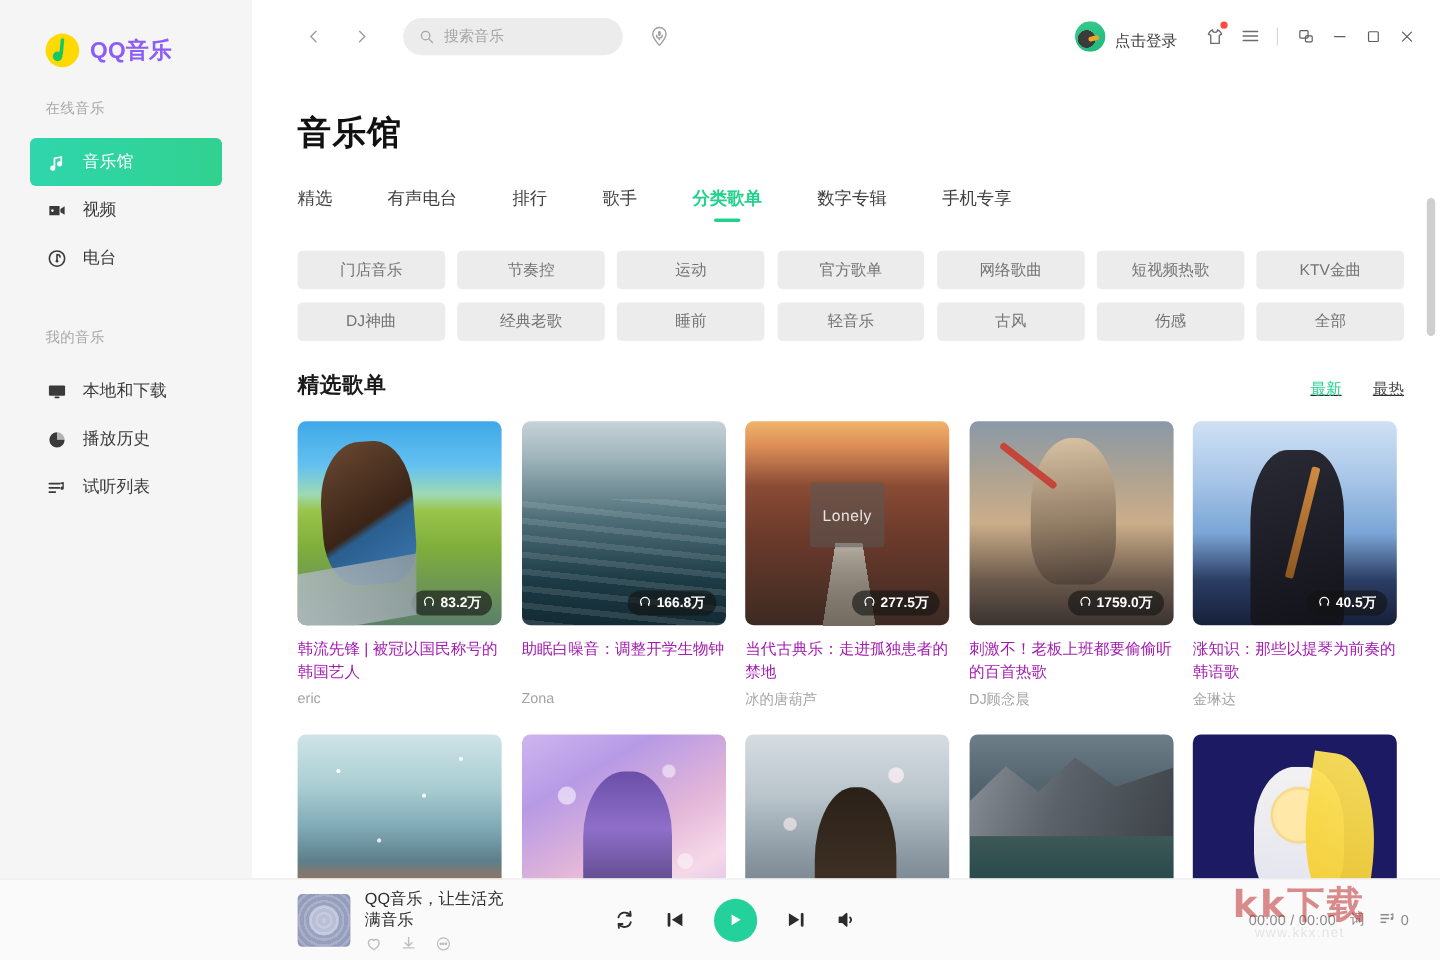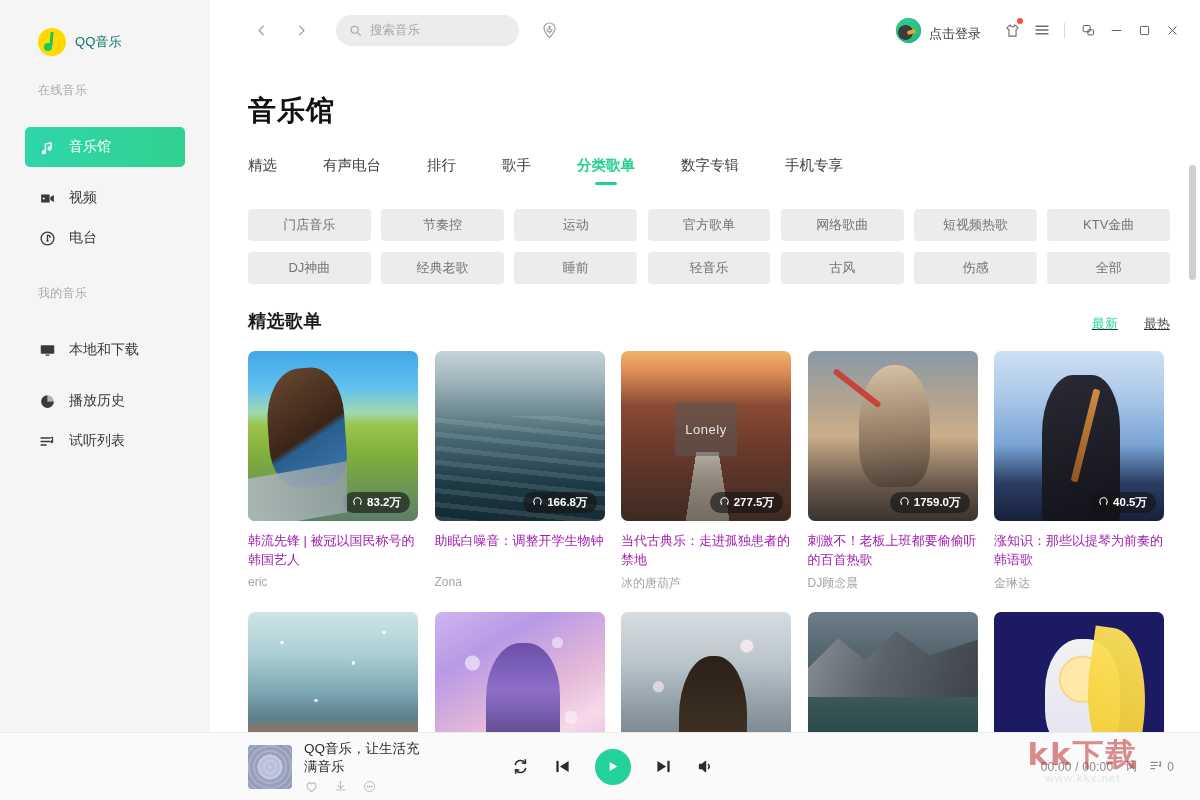--- a/index.html
+++ b/index.html
@@ -14,28 +14,28 @@
 
   
   .sidebar { width:210px; height:800px; background:#f5f5f5; flex:0 0 210px; position:relative; }
   .logo-row { display:flex; align-items:center; gap:9px; padding:22px 0 0 38px; height:62px; }
   .logo-mark { width:28px; height:28px; border-radius:50%; background:#ffd900;
     position:relative; flex:0 0 28px; overflow:hidden; }
   .logo-mark:after{ content:""; position:absolute; width:8px; height:8px; border-radius:50%;
     background:#17c665; left:6px; top:15px; }
   .logo-mark:before{ content:""; position:absolute; width:3px; height:14px; background:#17c665;
     left:12px; top:4px; border-radius:1px; transform:skewX(-5deg); }
-  .logo-text { font-size:13px; font-weight:400; letter-spacing:.2px; color:#0f766e; }
+  .logo-text { font-size:19px; font-weight:700; letter-spacing:.2px; color:#8b5cf6; }
 
   .nav-group { margin-top:20px; }
   .nav-group.second { margin-top:38px; }
-  .group-title { font-size:12px; color:#a9a9a9; padding:0 0 28px 38px; letter-spacing:.3px; }
+  .group-title { font-size:12px; color:#a9a9a9; padding:0 0 16px 38px; letter-spacing:.3px; }
   .nav-item { display:flex; align-items:center; gap:13px; height:40px; margin:0 25px 0 25px;
     padding-left:13px; border-radius:5px; color:#3a3a3a; font-size:14px; cursor:pointer; }
-  .nav-item + .nav-item { margin-top:0;align-items:flex-end; }
+  .nav-item + .nav-item { margin-top:0; }
   .nav-item.active { background:linear-gradient(95deg,#2fd6ac 0%,#31d18f 100%); color:#fff; }
   .nav-item .ic { width:18px; height:18px; display:flex; align-items:center; justify-content:center; flex:0 0 18px; }
   .nav-item .ic svg { display:block; }
 
   
   .main { flex:1; height:800px; position:relative; background:#fff; display:flex; flex-direction:column; }
 
   
   .titlebar { height:60px; display:flex; align-items:center; padding:0 14px 0 0; flex:0 0 60px; }
   .navarrows { display:flex; align-items:center; gap:14px; padding-left:38px; }

